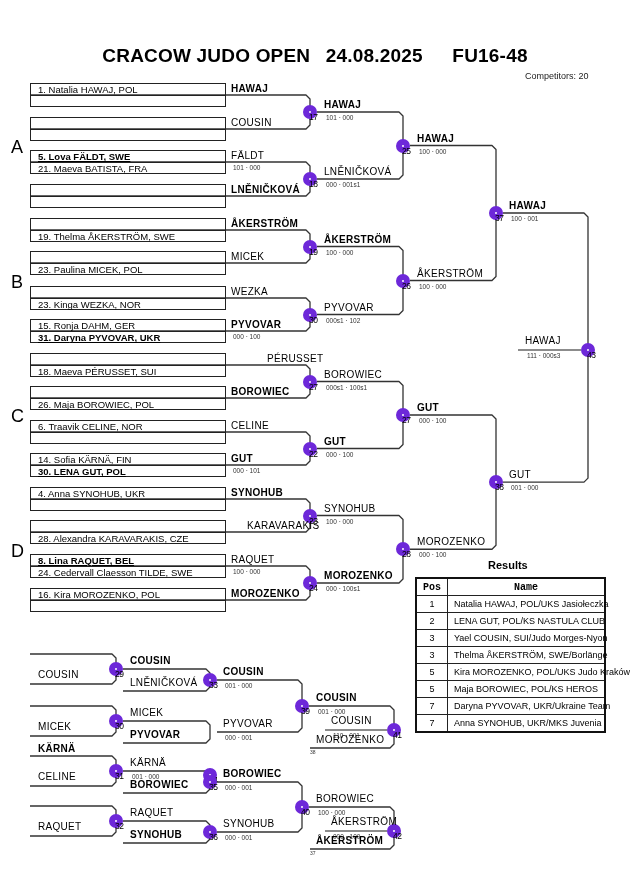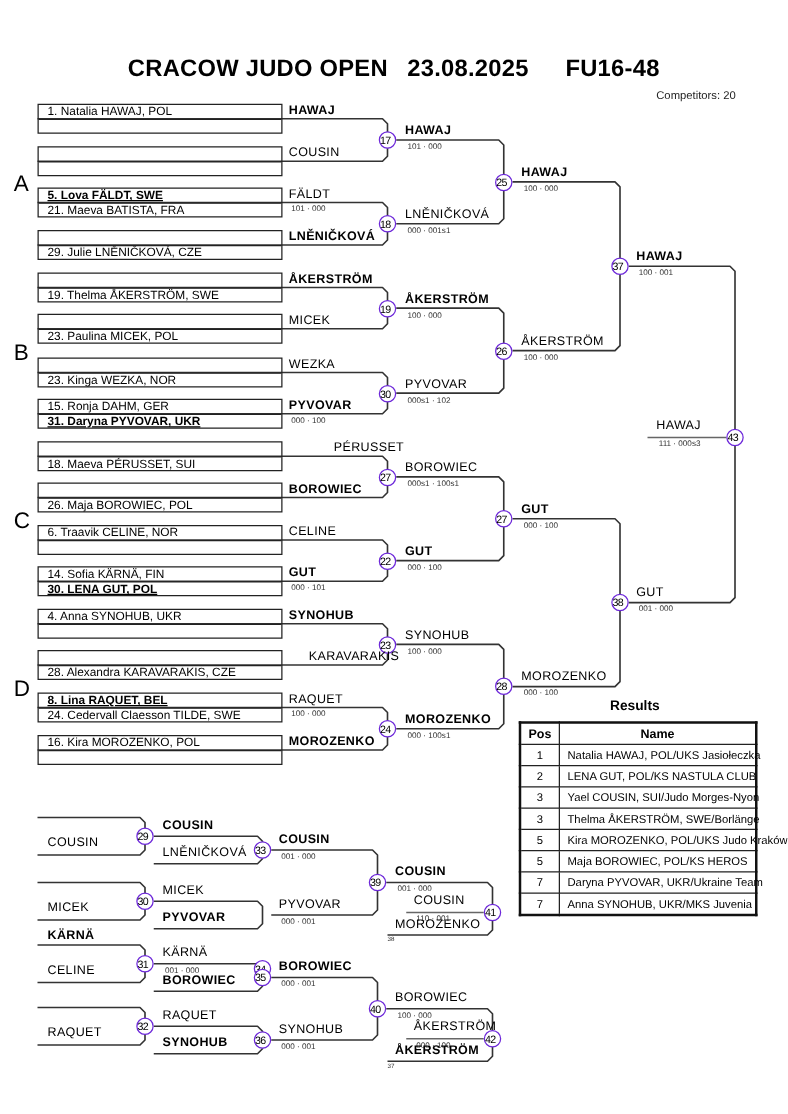--- a/index.html
+++ b/index.html
@@ -13,36 +13,36 @@
   .pool { font-size:18px; }
   .box { position:absolute; left:30px; width:196px; height:24px; border:1px solid #222; box-sizing:border-box; }
   .box .row { position:absolute; left:0; right:0; height:12px; font-size:9.5px; line-height:12px; padding-left:7px; overflow:hidden; white-space:nowrap; }
   .box .row.top { top:0; }
   .box .row.bot { top:12px; }
   .box .div { position:absolute; left:0; right:0; top:11px; border-top:1px solid #222; }
   .b { font-weight:bold;text-decoration:underline; }
   .lbl { position:absolute; font-size:10px; white-space:nowrap; letter-spacing:0.3px; }
   .score { position:absolute; font-size:6.5px; color:#333; white-space:nowrap; }
   svg#lines { position:absolute; left:0; top:0; }
-  .node { position:absolute; width:14px; height:14px; border:1px solid #6d28d9; border-radius:50%; background:#fff; box-sizing:border-box; font-size:8.5px; line-height:12px; text-align:left; letter-spacing:-0.5px; }
+  .node { position:absolute; width:14px; height:14px; border:6px solid #6d28d9; border-radius:50%; background:#fff; box-sizing:border-box; font-size:8.5px; line-height:12px; text-align:right; letter-spacing:-0.5px; }
   #results-title { left:488px; top:559px; font-size:11px; font-weight:bold; }
   #results { position:absolute; left:415px; top:577px; width:191px; border:2px solid #111; border-collapse:collapse; font-size:9px; table-layout:fixed; }
   #results td, #results th { border:1px solid #222; height:16px; padding:0; overflow:visible; white-space:nowrap; }
-  #results th { font-weight:bold; font-size:10px; }
+  #results th { font-weight:bold; font-size:10px;font-family:Liberation Mono, monospace; }
   #results td.pos { text-align:center; width:30px; }
   #results td.name { padding-left:6px;margin-left:12px; }
   #results th.pos { width:30px; }
   .tiny { position:absolute; font-size:5px; color:#333; }
 </style>
 </head>
 <body>
 
 <div id="title" class="abs">
   <span class="t1">CRACOW JUDO OPEN</span>
-  <span class="t2">23.08.2025</span>
+  <span class="t2">24.08.2025</span>
   <span class="t3">FU16-48</span>
 </div>
 <div id="competitors" class="abs">Competitors: 20</div>
 
 <div class="abs pool" style="left:11px;top:137px;">A</div>
 <div class="abs pool" style="left:11px;top:272px;">B</div>
 <div class="abs pool" style="left:11px;top:406px;">C</div>
 <div class="abs pool" style="left:11px;top:541px;">D</div>
 
 <svg id="lines" width="630" height="891">
@@ -89,21 +89,20 @@
       <div class="row bot"></div>
     </div>
     <div class="box" style="top: 150px;">
       <div class="row top b">5. Lova FÄLDT, SWE</div>
       <div class="div"></div>
       <div class="row bot">21. Maeva BATISTA, FRA</div>
     </div>
     <div class="box" style="top: 184px;">
       <div class="row top"></div>
       <div class="div"></div>
-      <div class="row bot">29. Julie LNĚNIČKOVÁ, CZE</div>
     </div>
     <div class="box" style="top: 218px;">
       <div class="row top"></div>
       <div class="div"></div>
       <div class="row bot">19. Thelma ÅKERSTRÖM, SWE</div>
     </div>
     <div class="box" style="top: 251px;">
       <div class="row top"></div>
       <div class="div"></div>
       <div class="row bot">23. Paulina MICEK, POL</div>

